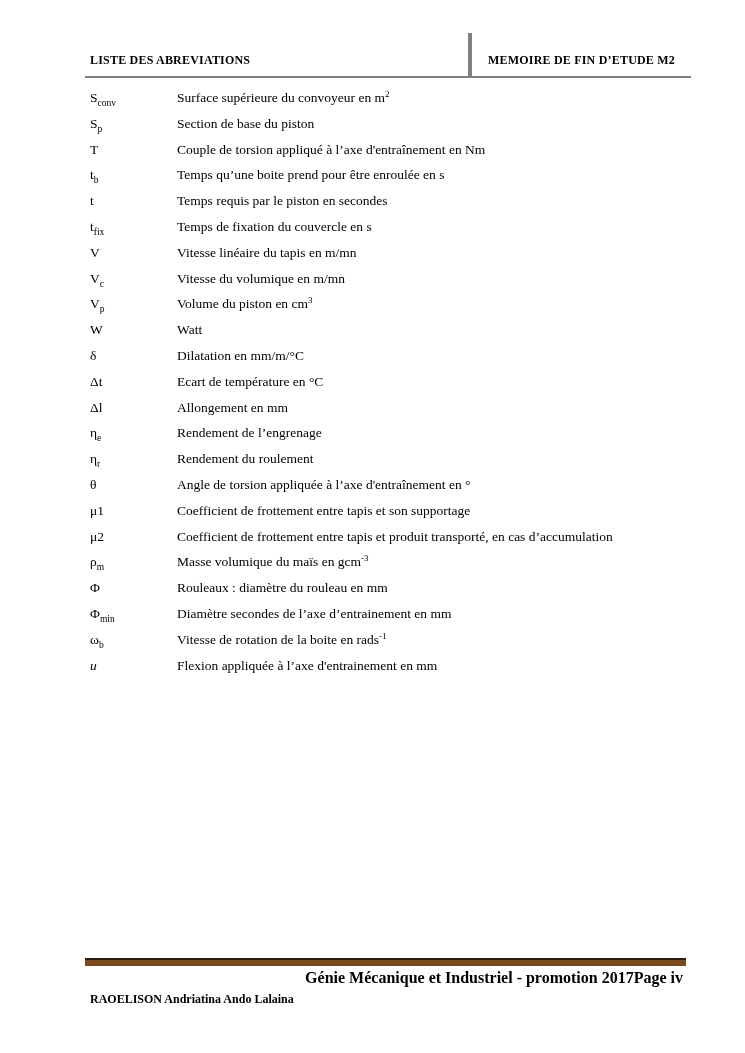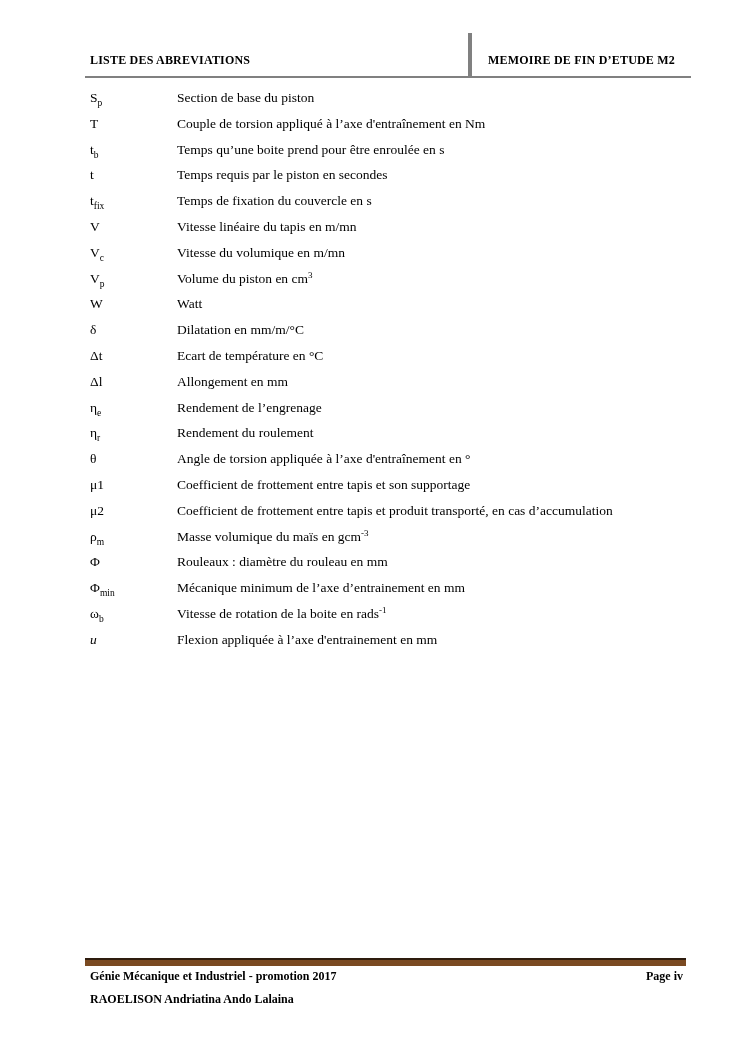--- a/index.html
+++ b/index.html
@@ -48,42 +48,45 @@
   
   .footer-rule {
     position: absolute; left: 85px; top: 958px;
     width: 601px; height: 8px;
     box-sizing: border-box;
     border-top: 2px solid #2e1c0e;
     background: #7a4a21;
   }
   .footer-line1 {
     position: absolute; left: 90px; top: 969px; width: 593px;
-    display: flex; justify-content: space-between;
-    font-size: 12px; font-weight: bold; white-space: nowrap;
+    display: flex; justify-content: flex-end;
+    font-size: 16px; font-weight: bold; white-space: nowrap;
   }
   .footer-line2 {
     position: absolute; left: 90px; top: 992px;
     font-size: 12px; font-weight: bold; white-space: nowrap;
   }
 </style>
 </head>
 <body>
 
 <div class="page">
 
   <div class="header-left">LISTE DES ABREVIATIONS</div>
 
   <div class="header-vbar"></div>
 
   <div class="header-right">MEMOIRE DE FIN D’ETUDE M2</div>
 
   <div class="header-rule"></div>
 
   <div class="list" id="abbrev-list">
+    <div class="row">
+      <span class="sym"><span class="sym-base">S</span><sub class="sym-sub">conv</sub></span><span class="desc"><span class="desc-text">Surface supérieure du convoyeur en m</span><sup class="desc-sup">2</sup></span>
+    </div>
 
     <div class="row">
       <span class="sym"><span class="sym-base">S</span><sub class="sym-sub">p</sub></span><span class="desc"><span class="desc-text">Section de base du piston</span><sup class="desc-sup"></sup></span>
     </div>
 
     <div class="row">
       <span class="sym"><span class="sym-base">T</span><sub class="sym-sub"></sub></span><span class="desc"><span class="desc-text">Couple de torsion appliqué à l’axe d'entraînement en Nm</span><sup class="desc-sup"></sup></span>
     </div>
 
     <div class="row">
@@ -149,21 +152,21 @@
 
     <div class="row">
       <span class="sym"><span class="sym-base">ρ</span><sub class="sym-sub">m</sub></span><span class="desc"><span class="desc-text">Masse volumique du maïs en gcm</span><sup class="desc-sup">-3</sup></span>
     </div>
 
     <div class="row">
       <span class="sym"><span class="sym-base">Φ</span><sub class="sym-sub"></sub></span><span class="desc"><span class="desc-text">Rouleaux : diamètre du rouleau en mm</span><sup class="desc-sup"></sup></span>
     </div>
 
     <div class="row">
-      <span class="sym"><span class="sym-base">Φ</span><sub class="sym-sub">min</sub></span><span class="desc"><span class="desc-text">Mécanique minimum de l’axe d’entrainement en mm</span><sup class="desc-sup"></sup></span>
+      <span class="sym"><span class="sym-base">Φ</span><sub class="sym-sub">min</sub></span><span class="desc"><span class="desc-text">Diamètre secondes de l’axe d’entrainement en mm</span><sup class="desc-sup"></sup></span>
     </div>
 
     <div class="row">
       <span class="sym"><span class="sym-base">ω</span><sub class="sym-sub">b</sub></span><span class="desc"><span class="desc-text">Vitesse de rotation de la boite en rads</span><sup class="desc-sup">-1</sup></span>
     </div>
 
     <div class="row">
       <span class="sym"><span class="sym-base italic">u</span><sub class="sym-sub"></sub></span><span class="desc"><span class="desc-text">Flexion appliquée à l’axe d'entrainement en mm</span><sup class="desc-sup"></sup></span>
     </div>
   </div>

